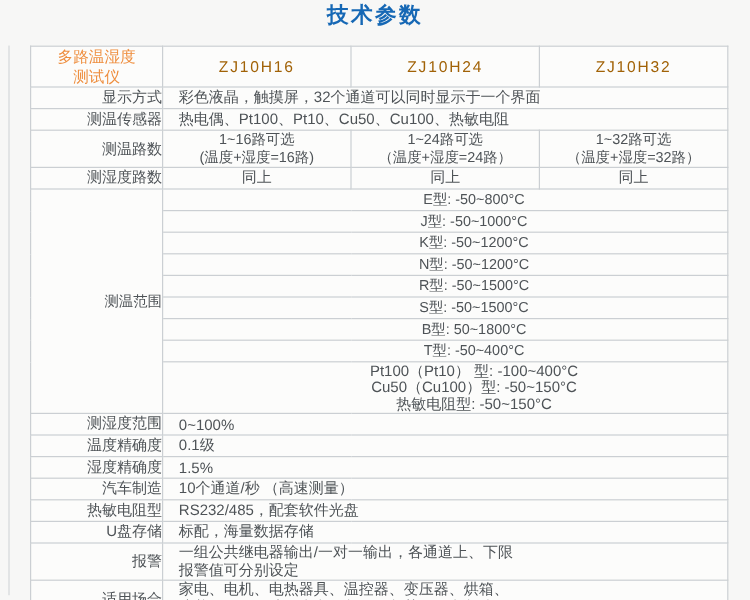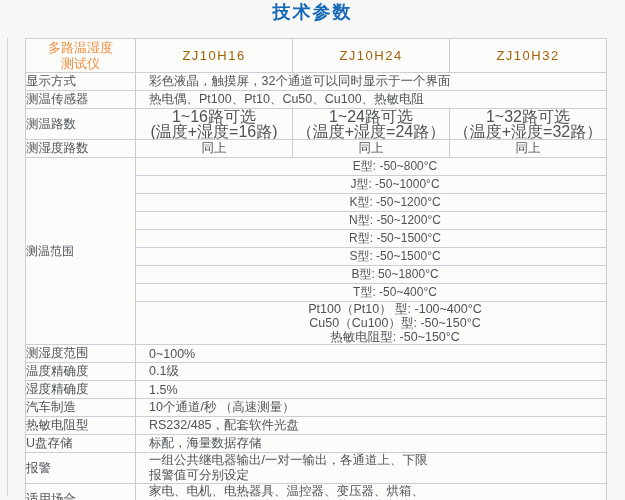--- a/index.html
+++ b/index.html
@@ -25,42 +25,42 @@
     border-collapse:collapse;table-layout:fixed;
     background:#fcfcfb;font-size:12.5px;color:var(--text,#4e5357);
   }
   table.spec col.c0{width:110px;}
   table.spec col.c1,table.spec col.c2,table.spec col.c3{width:157px;}
   td,th{
     border:1px solid var(--border,#cfd3d6);
     padding:0;vertical-align:middle;font-weight:normal;
     overflow:hidden;
   }
-  .label{text-align:left;}
+  .label{text-align:right;}
   .val{text-align:left;padding-left:13px;}
   .center{text-align:center;}
   .range{text-align:center;padding-left:48px;}
   .pre{white-space:pre-line;}
   th.product{
     color:var(--label-orange,#ee8d3d);font-size:13px;line-height:16px;
     white-space:pre-line;text-align:center;
   }
   th.model{
     font-size:13px;letter-spacing:1.5px;color:#a16207;text-align:center;
   }
   tr.r-header{height:34px;}
   tr.r-18{height:18px;}
   tr.r-17{height:17px;}
   tr.r-31{height:31px;}
   tr.r-sub{height:14px;font-size:12px;}
   tr.r-group{height:42px;}
   tr.r-two{height:30px;}
   .lh14{line-height:14px;}
   .lh15{line-height:15px;}
-  .chan{font-size:16px;line-height:15px;}
+  .chan{font-size:12px;line-height:15px;}
 </style>
 </head>
 <body>
 
 <h1 class="page-title">技术参数</h1>
 <div class="left-rule"></div>
 
 <table class="spec">
   <colgroup>
       <col class="c0">

